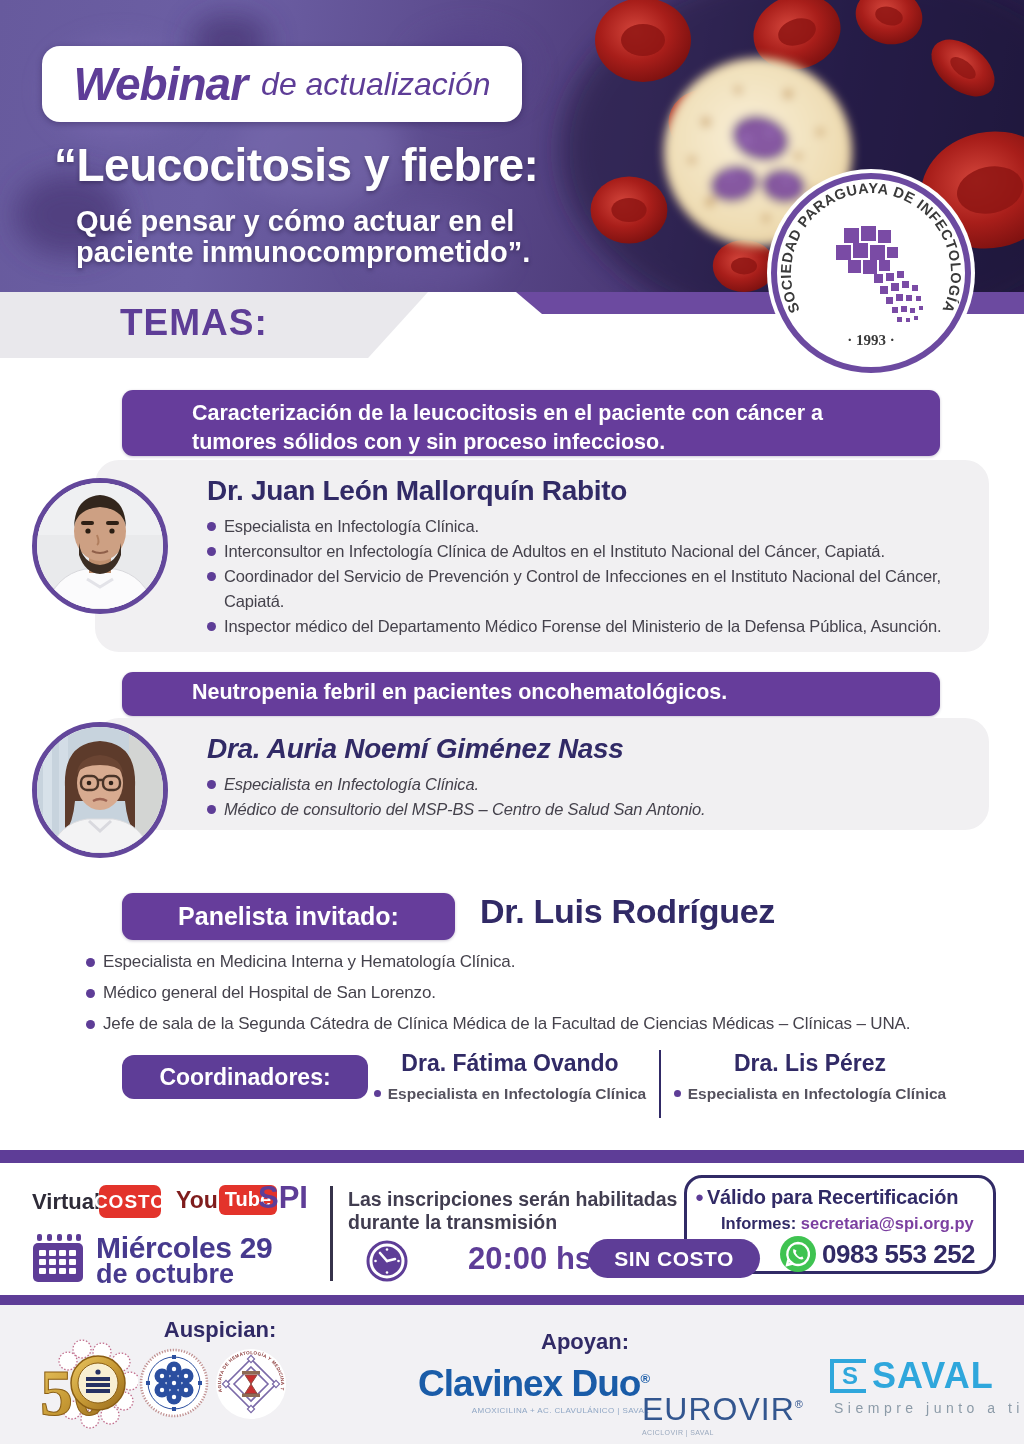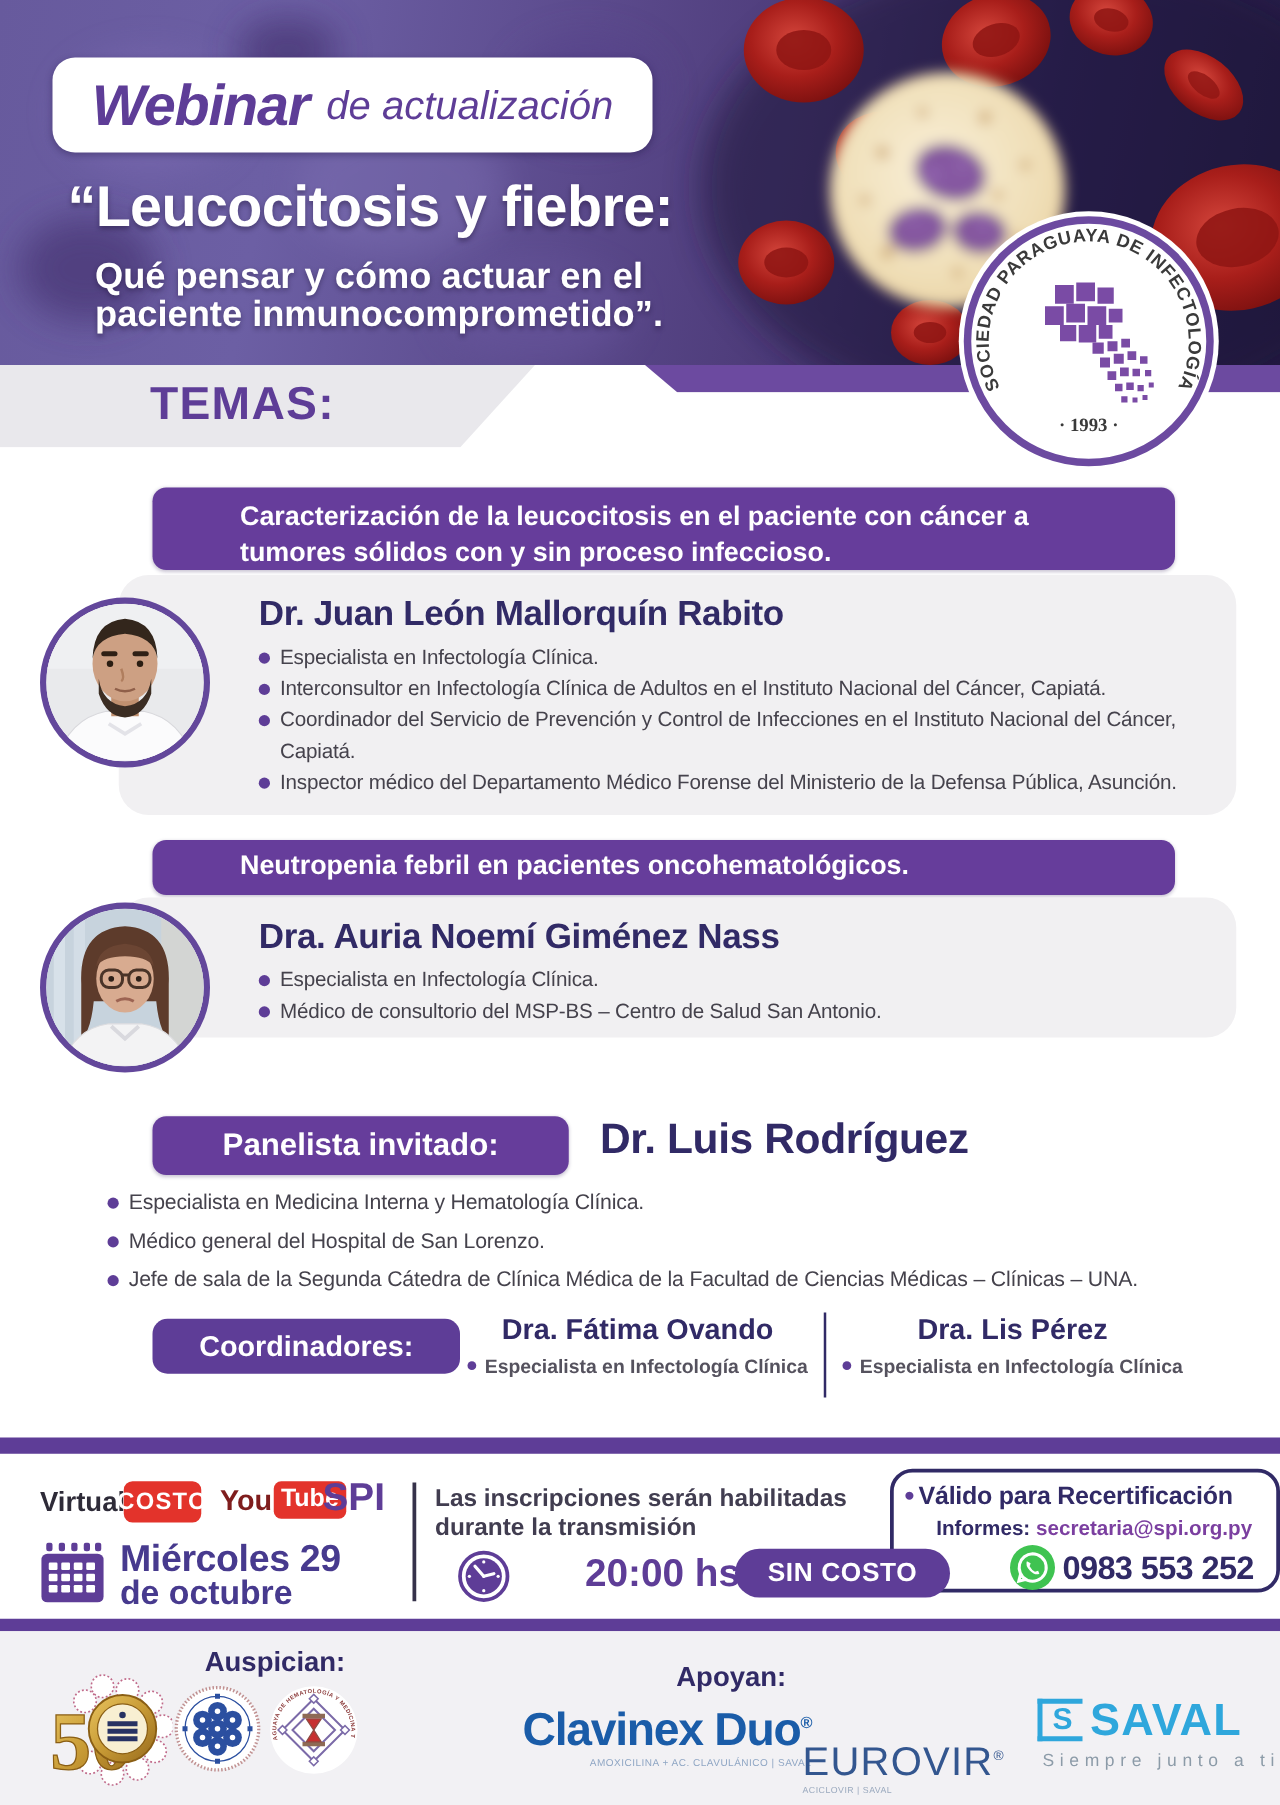--- a/index.html
+++ b/index.html
@@ -31,21 +31,21 @@
     clip-path:polygon(0 0,100% 0,100% 100%,26px 100%);}
   .seal{position:absolute;left:766px;top:168px;width:210px;height:210px;z-index:6;}
 
   
   .bar{position:absolute;background:#663D9B;border-radius:11px;color:#ffffff;font-weight:bold;
     box-shadow:0 1px 3px rgba(40,20,80,.25);}
   .bar1{left:122px;top:390px;width:818px;height:66px;padding:9px 30px 0 70px;font-size:21.5px;line-height:1.33;}
   .bar2{left:122px;top:672px;width:818px;height:44px;padding:8px 30px 0 70px;font-size:21.5px;}
   .card{position:absolute;background:#F1F0F2;border-radius:24px;}
   .card1{left:95px;top:460px;width:894px;height:192px;}
-  .card2{left:95px;top:718px;width:894px;height:112px;}
+  .card2{left:95px;top:718px;width:894px;height:112px;font-style:italic;}
   .card-inner{padding:15px 18px 0 112px;}
   .speaker-name{font-size:28px;font-weight:bold;color:#312A66;margin-bottom:7px;letter-spacing:-.3px;}
   .blist{list-style:none;margin:0;padding:0;}
   .blist li{position:relative;padding-left:17px;font-size:16.5px;letter-spacing:-.15px;
     color:#45424C;line-height:25px;}
   .blist li::before{content:"";position:absolute;left:0;top:8px;width:9px;height:9px;border-radius:50%;background:#5E3D97;}
   .avatar{position:absolute;width:136px;height:136px;border-radius:50%;border:5px solid #63479B;
     overflow:hidden;background:#e4e5e7;z-index:4;box-shadow:0 0 0 3px #ffffff inset;}
   .avatar1{left:32px;top:478px;}
   .avatar2{left:32px;top:722px;}
@@ -85,21 +85,21 @@
   .vdivider{position:absolute;left:330px;top:1186px;width:3px;height:95px;background:#36324A;}
   .calendar-icon{position:absolute;left:33px;top:1234px;}
   .date-l1{position:absolute;left:96px;top:1231px;font-size:30px;font-weight:bold;color:#473A8E;letter-spacing:-.3px;}
   .date-l2{position:absolute;left:96px;top:1259px;font-size:27px;font-weight:600;color:#473A8E;}
   .inscr{position:absolute;left:348px;top:1188px;font-size:19.5px;font-weight:bold;color:#413D50;line-height:1.2;}
   .clock-icon{position:absolute;left:366px;top:1240px;}
   .time{position:absolute;left:420px;top:1241px;font-size:31px;font-weight:bold;color:#5E3D97;margin-left:48px;}
   .sincosto{position:absolute;left:588px;top:1239px;width:172px;height:39px;background:#5E3D97;border-radius:20px;
     color:#ffffff;font-size:21px;font-weight:bold;display:flex;align-items:center;justify-content:center;
     letter-spacing:.5px;z-index:5;}
-  .recert{position:absolute;left:712px;top:1175px;width:312px;height:99px;border:3px solid #312A66;
+  .recert{position:absolute;left:684px;top:1175px;width:312px;height:99px;border:3px solid #312A66;
     border-radius:18px;background:#ffffff;}
   .recert-title{position:absolute;left:8px;top:8px;font-size:20px;font-weight:bold;color:#312A66;letter-spacing:-.2px;}
   .recert-title .rdot{color:#5E3D97;font-size:15px;margin-right:3px;vertical-align:2px;}
   .recert-inf{position:absolute;left:34px;top:36px;font-size:16.5px;color:#7B3FA0;font-weight:bold;}
   .recert-inf .inf-label{color:#312A66;}
   .wa-icon{position:absolute;left:93px;top:58px;}
   .phone{position:absolute;left:135px;top:61px;font-size:26px;font-weight:bold;color:#312A66;letter-spacing:-.5px;}
 
   
   .sponsors{position:absolute;left:0;top:1305px;width:1024px;height:139px;background:#F2F1F4;}

